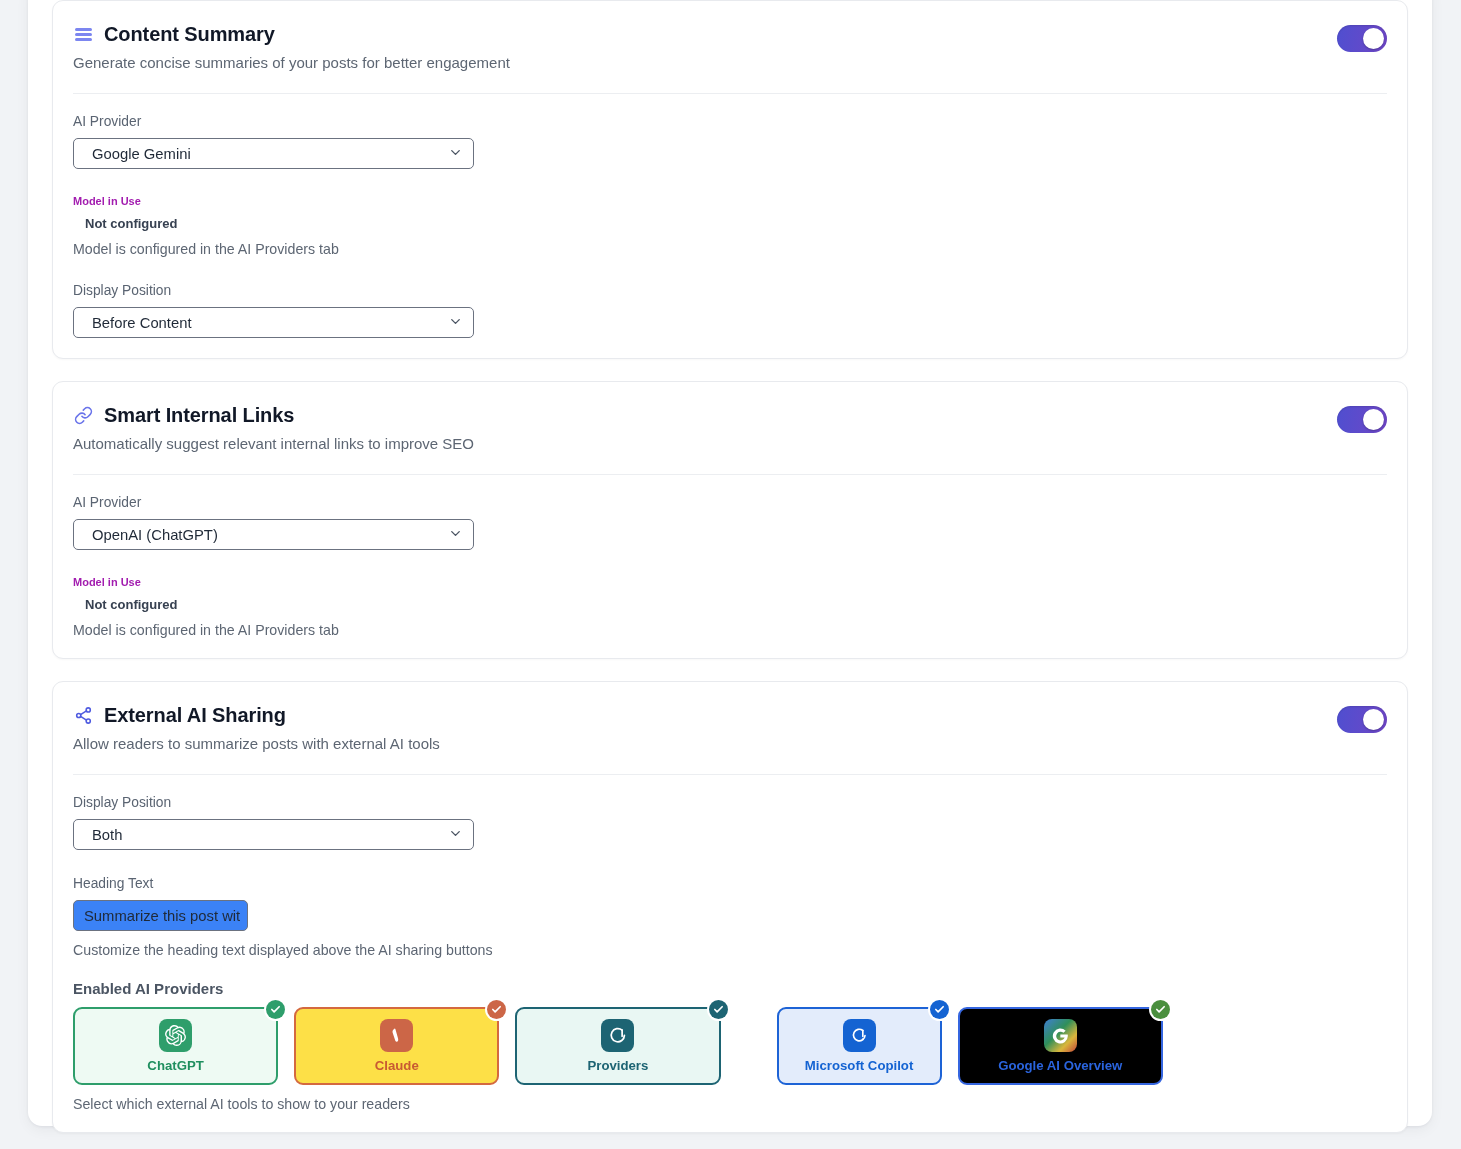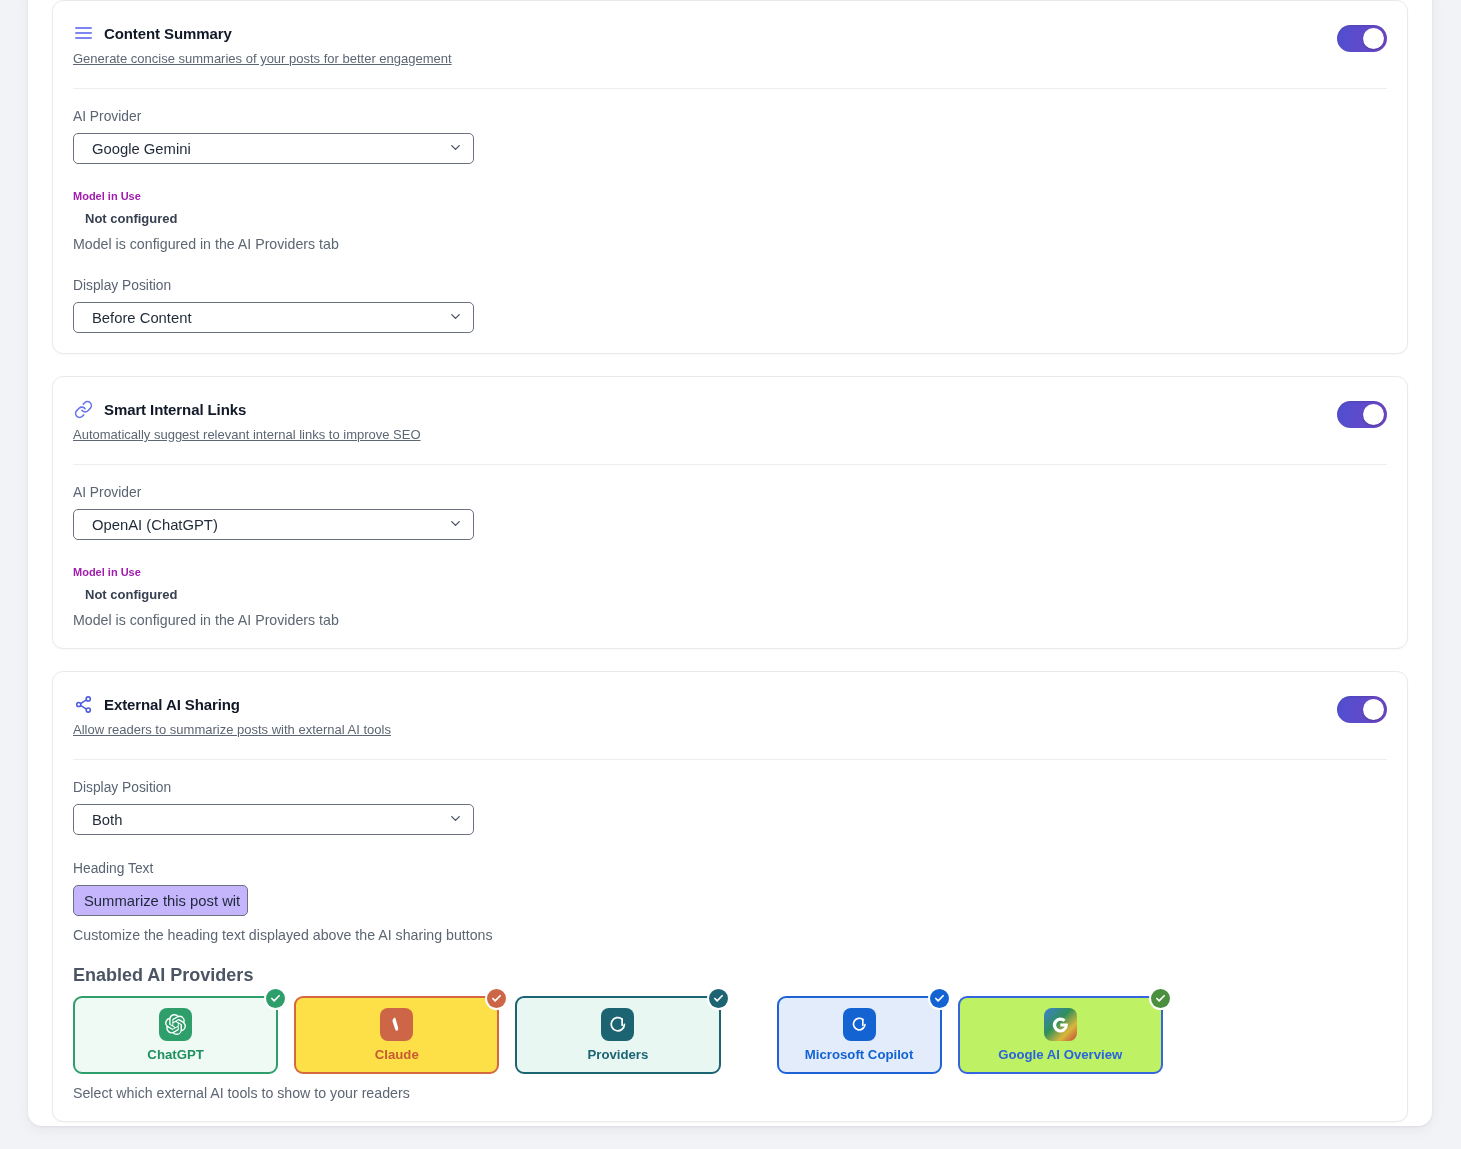--- a/index.html
+++ b/index.html
@@ -51,31 +51,30 @@
     display: flex;
     align-items: center;
     gap: 11px;
   }
   .sec-icon {
     width: 20px; height: 20px;
     display: inline-flex; align-items: center; justify-content: center;
     flex: 0 0 auto;
   }
   .sec-title {
-    font-size: 15px;
+    font-size: 20px;
     font-weight: bold;
     color: #111827;
     letter-spacing: -0.1px;
   }
   .sec-sub {
-    font-size: 13px;
+    font-size: 15px;
     color: #5d6673;
     margin-top: 8px;
     margin-left: 0;
-    text-decoration: underline;
   }
 
   
   .ham-line {
     display:block;
     width: 17px; height: 2.6px;
     background: #7c86f0;
     border-radius: 2px;
     margin: 2.4px 0;
   }
@@ -131,21 +130,21 @@
     position: absolute;
     right: 11px; top: 50%;
     transform: translateY(-50%);
     pointer-events: none;
   }
   .text-input {
     width: 175px;
     height: 31px;
     border: 1px solid #6b7280;
     border-radius: 5px;
-    background: #c4b5fd;
+    background: #3b82f6;
     display: flex;
     align-items: center;
     padding: 0 10px;
     font-size: 14.8px;
     color: #1f2937;
     white-space: nowrap;
     overflow: hidden;
   }
 
   .block-gap { height: 26px; }
@@ -168,21 +167,21 @@
     font-size: 14.2px;
     color: #5d6673;
   }
   .help-text.small {
     font-size: 14.2px;
     margin-top: 11px;
   }
 
   
   .prov-label {
-    font-size: 18px;
+    font-size: 15px;
     color: #4b5563;
     font-weight: bold;
     margin-bottom: 10px;
   }
   .prov-grid {
     display: grid;
     grid-template-columns: repeat(6, 1fr);
     gap: 16px;
     width: 1311px;
     text-align: center;
@@ -422,21 +421,21 @@
           </svg>
         </div>
         <div class="prov-name" style="color:#1463d2;">Microsoft Copilot</div>
         <span class="check-badge" style="background:#1463d2;">
           <svg width="11" height="11" viewBox="0 0 24 24" fill="none" stroke="#fff" stroke-width="3.6" stroke-linecap="round" stroke-linejoin="round">
                 <polyline points="20 6 9 17 4 12"></polyline>
               </svg>
         </span>
       </div>
 
-      <div class="prov-card" style="background:#bef264;border-color:#3566e0;">
+      <div class="prov-card" style="background:#000000;border-color:#3566e0;">
         <div class="prov-tile" style="background:linear-gradient(135deg,#3f7fd4 0%,#2f8f5a 42%,#d9b63c 72%,#c4463a 100%);">
           <svg width="20" height="20" viewBox="0 0 24 24" fill="#ffffff">
             <path d="M21.4 10.2h-9v3.6h5.2a5.2 5.2 0 1 1-1.5-5.6l2.7-2.6A9 9 0 1 0 21.4 12c0-.62-.06-1.22-.16-1.8Z"></path>
           </svg>
         </div>
         <div class="prov-name" style="color:#2a64dd;">Google AI Overview</div>
         <span class="check-badge" style="background:#4a8f3e;">
           <svg width="11" height="11" viewBox="0 0 24 24" fill="none" stroke="#fff" stroke-width="3.6" stroke-linecap="round" stroke-linejoin="round">
                 <polyline points="20 6 9 17 4 12"></polyline>
               </svg>

